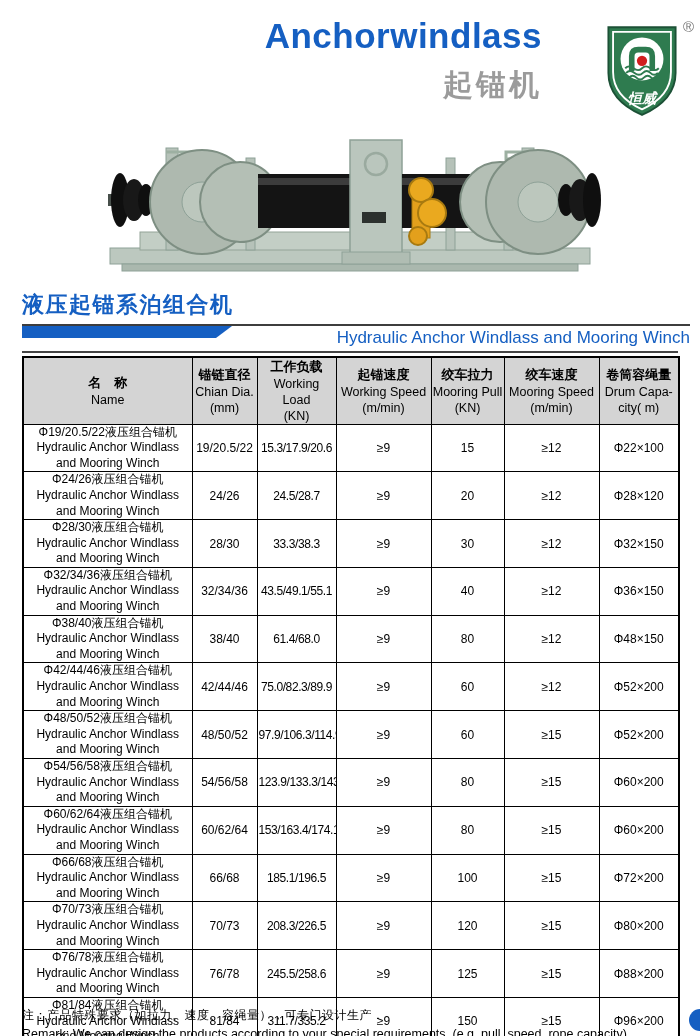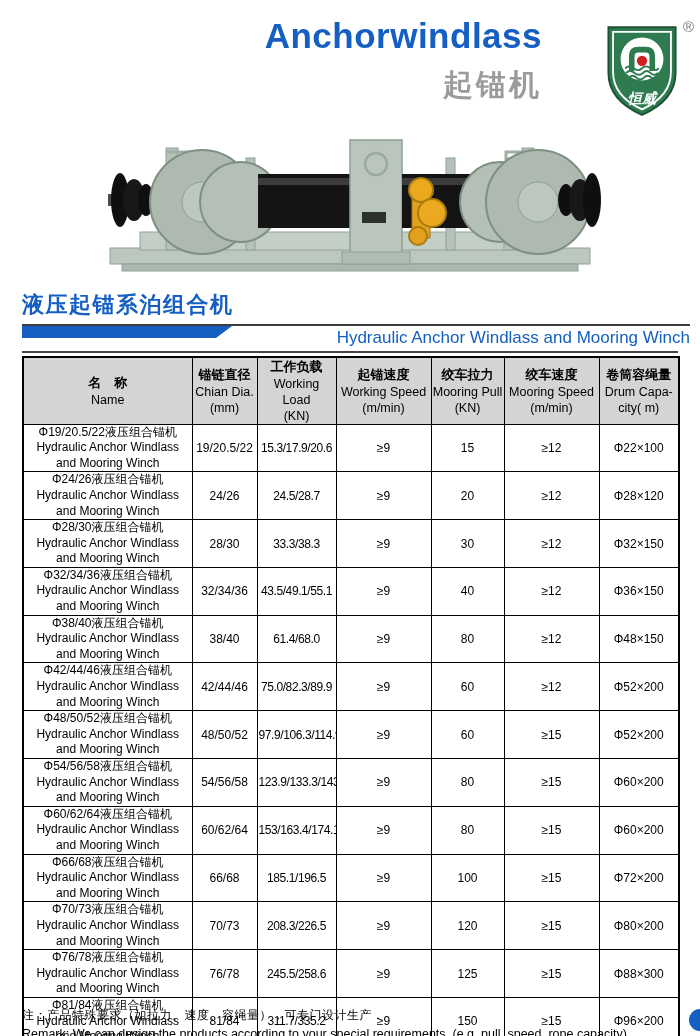--- a/index.html
+++ b/index.html
@@ -348,21 +348,21 @@
           <td class="name-cell">
             <div class="name-cn">Φ76/78液压组合锚机</div>
             <div>Hydraulic Anchor Windlass</div>
             <div>and Mooring Winch</div>
           </td>
           <td>76/78</td>
           <td class="load-cell">245.5/258.6</td>
           <td>≥9</td>
           <td>125</td>
           <td>≥15</td>
-          <td>Φ88×300</td>
+          <td>Φ88×200</td>
         </tr>
         <tr>
           <td class="name-cell">
             <div class="name-cn">Φ81/84液压组合锚机</div>
             <div>Hydraulic Anchor Windlass</div>
             <div>and Mooring Winch</div>
           </td>
           <td>81/84</td>
           <td class="load-cell">311.7/335.2</td>
           <td>≥9</td>

